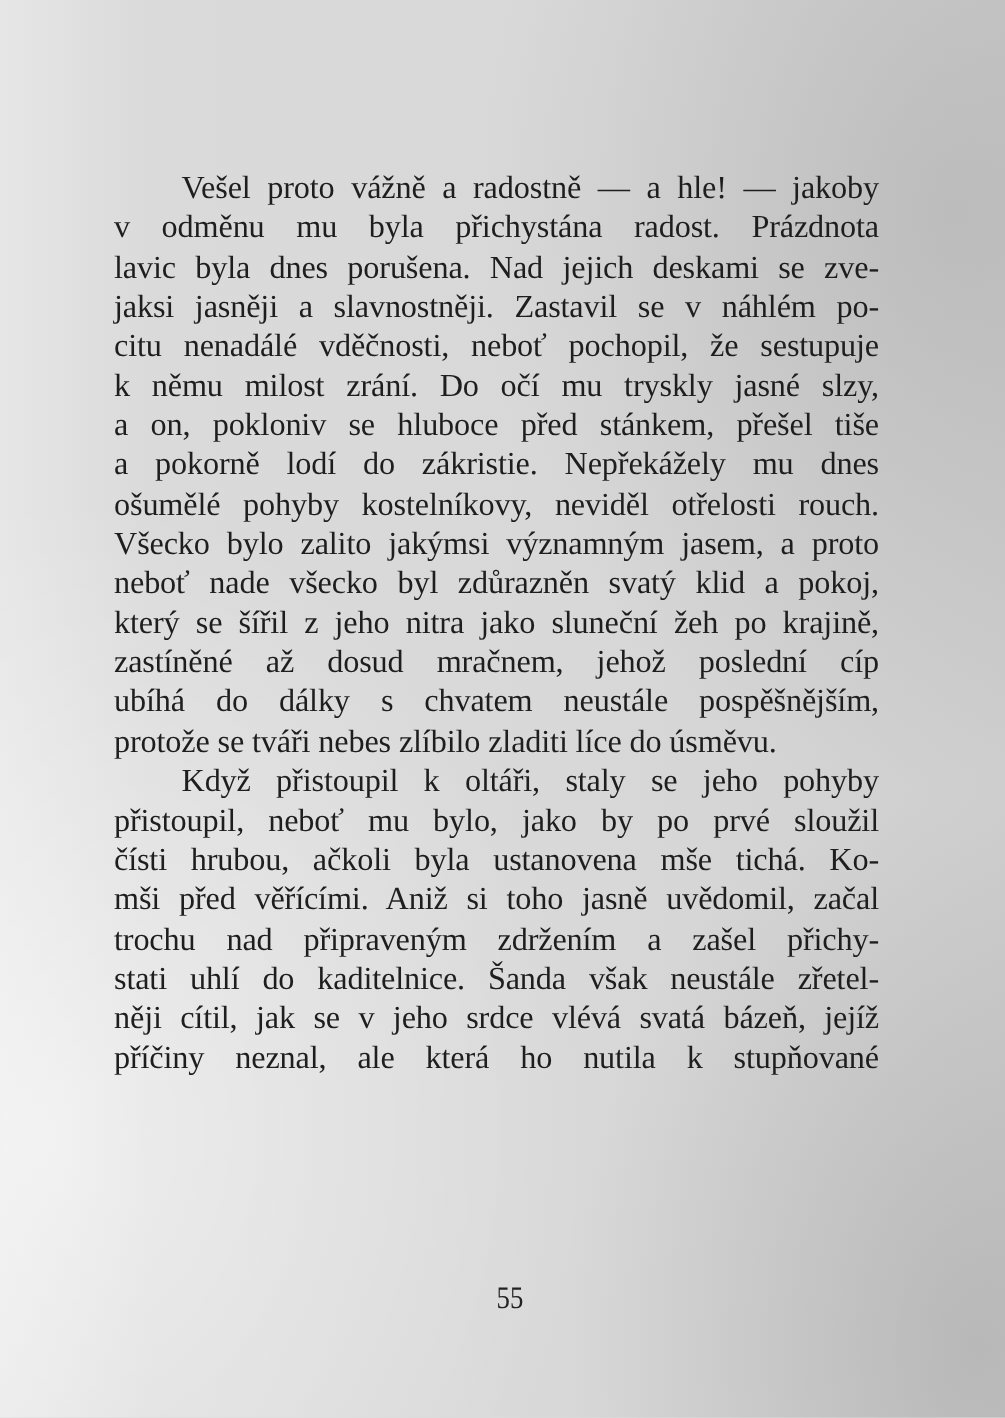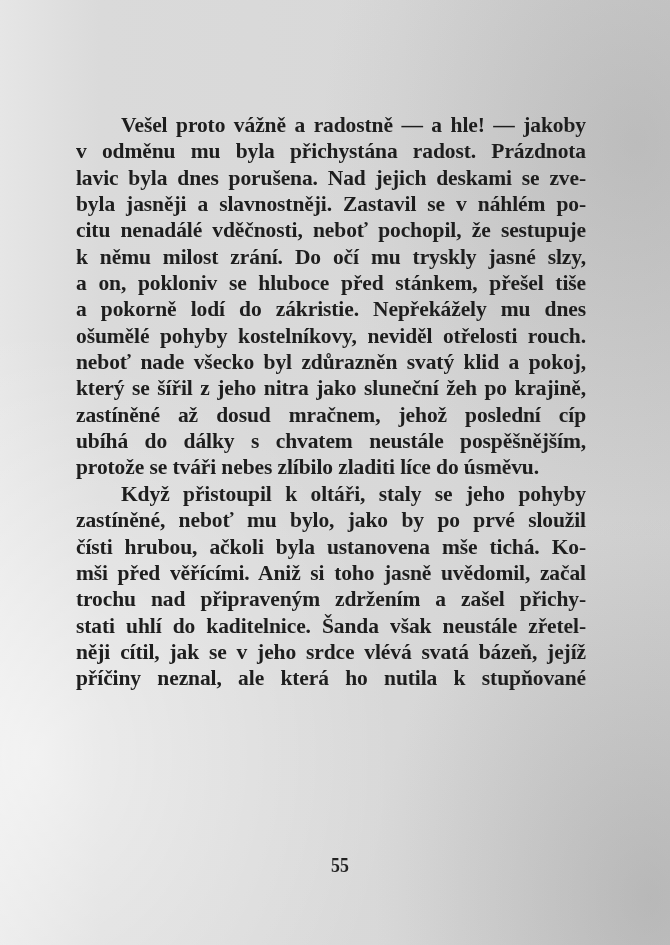--- a/index.html
+++ b/index.html
@@ -14,21 +14,21 @@
       background: #dcdcdc;
       background-image:
         radial-gradient(ellipse at 5% 80%, rgba(255,255,255,0.55) 0%, rgba(255,255,255,0) 40%),
         radial-gradient(ellipse at 95% 15%, rgba(150,150,150,0.35) 0%, rgba(150,150,150,0) 35%),
         radial-gradient(ellipse at 97% 95%, rgba(140,140,140,0.35) 0%, rgba(140,140,140,0) 30%),
         linear-gradient(90deg, #e6e6e6 0%, #dadada 15%, #d8d8d8 60%, #cfcfcf 100%);
     }
     .page {
       position: absolute;
       left: 0; top: 0;
-      width: 670px; height: 905px; font-weight: bold;
+      width: 670px; height: 905px;
     }
     .text-block {
       position: absolute;
       left: 76px;
       top: 112px;
       width: 510px;
       font-family: "Liberation Serif", "DejaVu Serif", serif;
       font-size: 21.5px;
       line-height: 26.35px;
       color: #1e1e1e;
@@ -61,34 +61,35 @@
   </style>
 </head>
 <body>
 
 <div class="page">
   <div class="text-block">
 
     <span class="line indent">Vešel proto vážně a radostně — a hle! — jakoby</span>
     <span class="line">v odměnu mu byla přichystána radost. Prázdnota</span>
     <span class="line">lavic byla dnes porušena. Nad jejich deskami se zve-</span>
-    <span class="line">byla jasněji a slavnostněji. Zastavil se v náhlém po-</span>
+    <span class="line">jaksi jasněji a slavnostněji. Zastavil se v náhlém po-</span>
     <span class="line">citu nenadálé vděčnosti, neboť pochopil, že sestupuje</span>
     <span class="line">k němu milost zrání. Do očí mu tryskly jasné slzy,</span>
     <span class="line">a on, pokloniv se hluboce před stánkem, přešel tiše</span>
     <span class="line">a pokorně lodí do zákristie. Nepřekážely mu dnes</span>
     <span class="line">ošumělé pohyby kostelníkovy, neviděl otřelosti rouch.</span>
+    <span class="line">Všecko bylo zalito jakýmsi významným jasem, a proto</span>
     <span class="line">neboť nade všecko byl zdůrazněn svatý klid a pokoj,</span>
     <span class="line">který se šířil z jeho nitra jako sluneční žeh po krajině,</span>
     <span class="line">zastíněné až dosud mračnem, jehož poslední cíp</span>
     <span class="line">ubíhá do dálky s chvatem neustále pospěšnějším,</span>
     <span class="line last">protože se tváři nebes zlíbilo zladiti líce do úsměvu.</span>
 
     <span class="line indent">Když přistoupil k oltáři, staly se jeho pohyby</span>
-    <span class="line">zastíněné, neboť mu bylo, jako by po prvé sloužil</span>
+    <span class="line">přistoupil, neboť mu bylo, jako by po prvé sloužil</span>
     <span class="line">čísti hrubou, ačkoli byla ustanovena mše tichá. Ko-</span>
     <span class="line">mši před věřícími. Aniž si toho jasně uvědomil, začal</span>
     <span class="line">trochu nad připraveným zdržením a zašel přichy-</span>
     <span class="line">stati uhlí do kaditelnice. Šanda však neustále zřetel-</span>
     <span class="line">něji cítil, jak se v jeho srdce vlévá svatá bázeň, jejíž</span>
     <span class="line">příčiny neznal, ale která ho nutila k stupňované</span>
   </div>
 
   <div class="page-number">55</div>
 </div>

